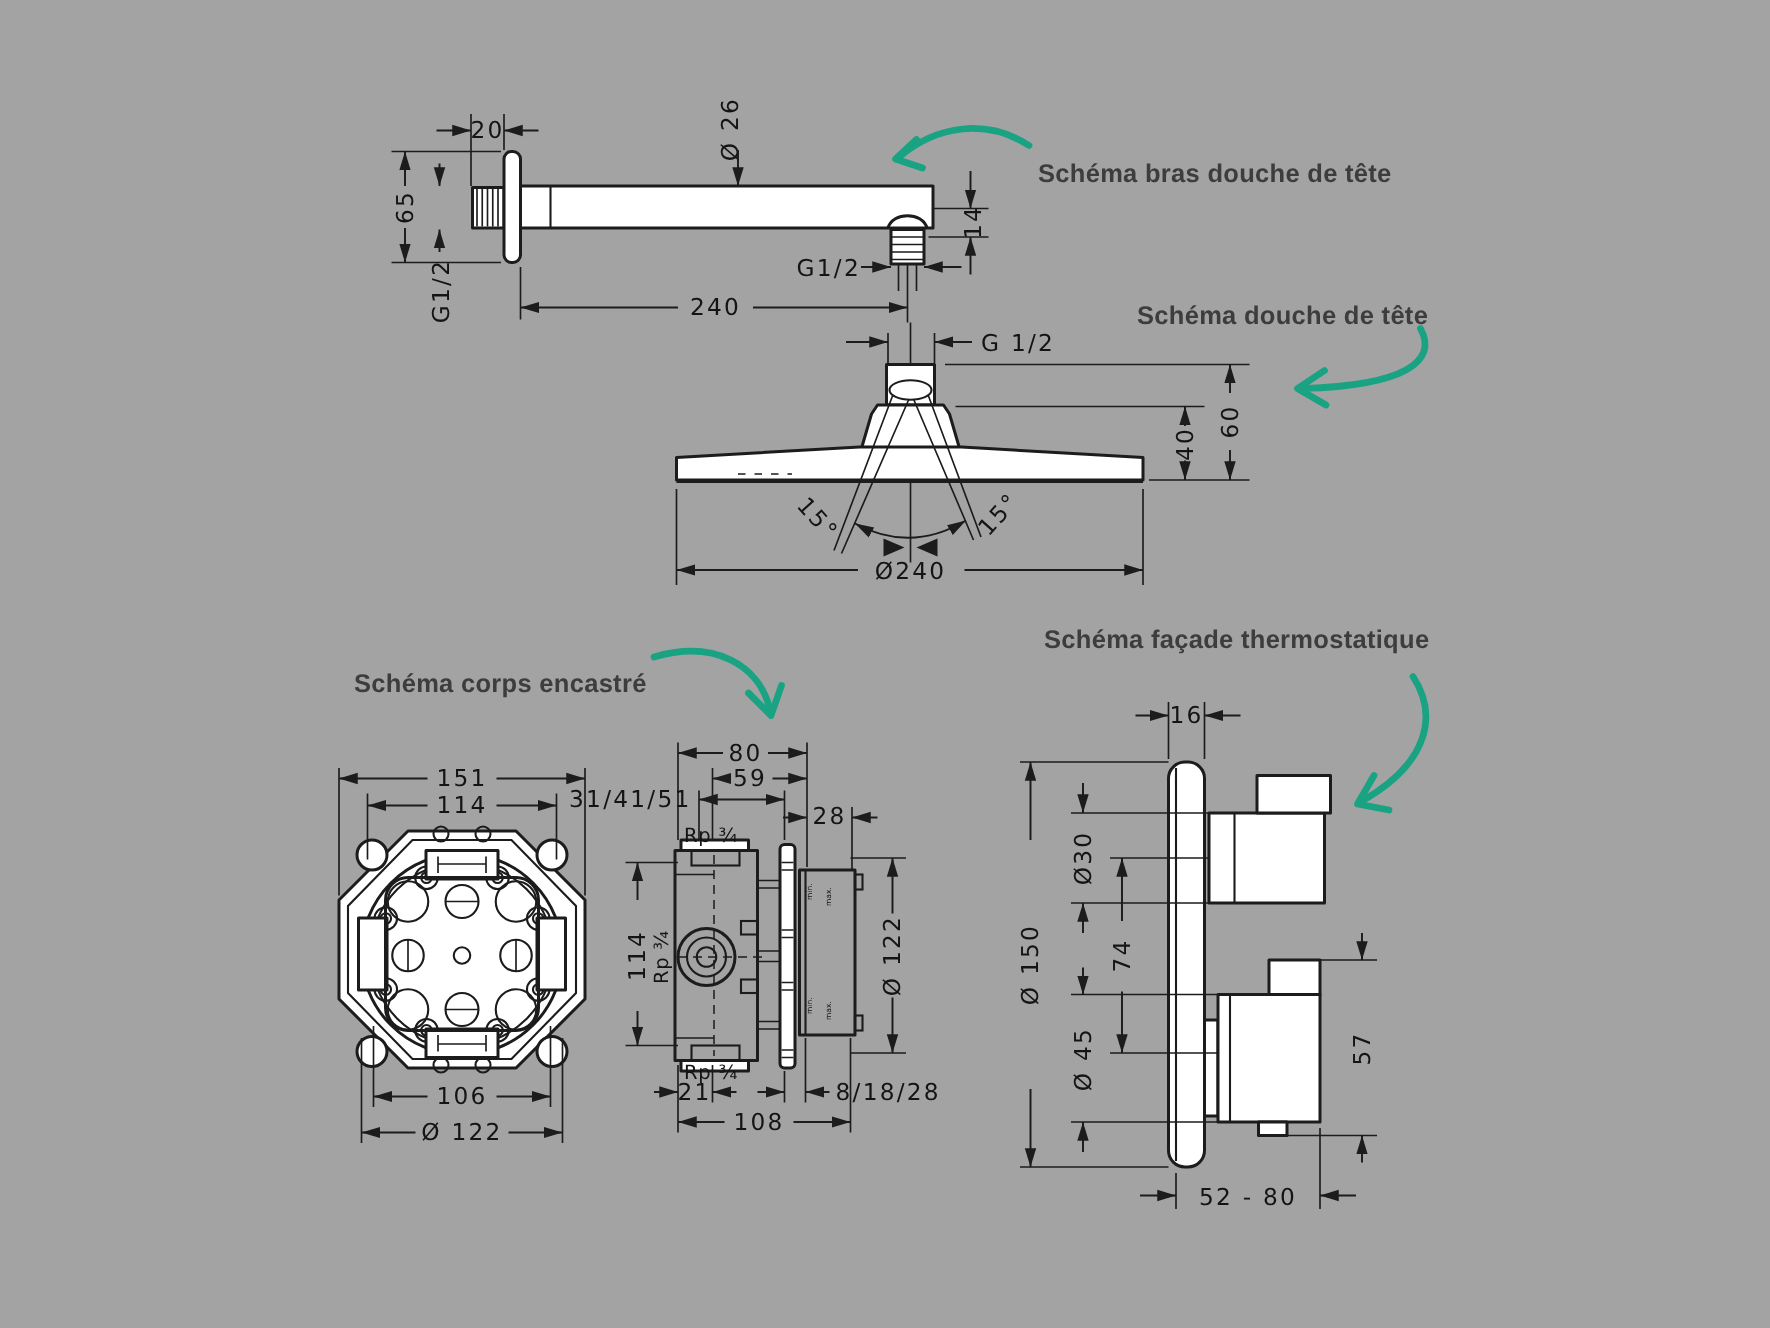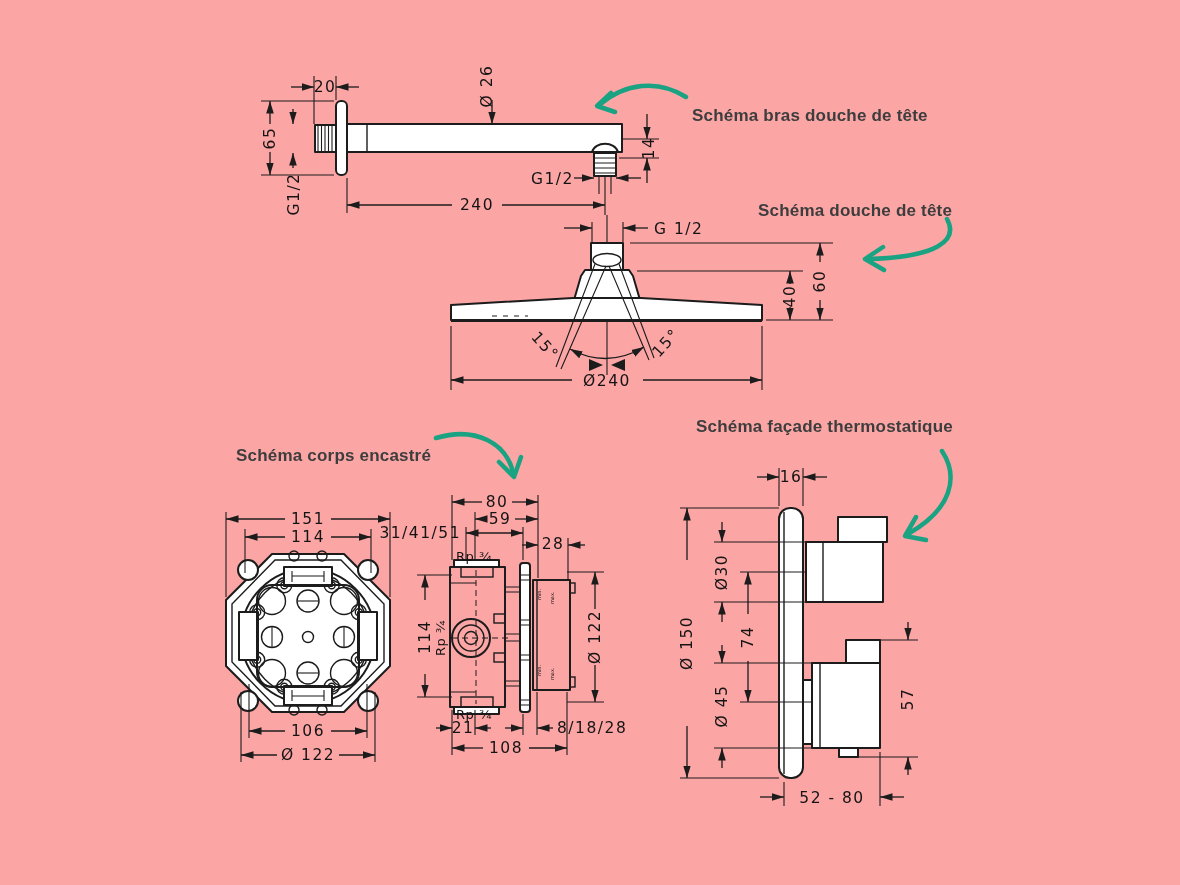--- a/index.html
+++ b/index.html
@@ -1,16 +1,16 @@
 <!DOCTYPE html>
 <html><head>
 <meta charset="utf-8">
 <style>
   html,body{margin:0;padding:0;background:#ffffff;}
-  .canvas{position:relative;width:1180px;height:885px;background:#fca5a5;overflow:hidden;
+  .canvas{position:relative;width:1180px;height:885px;background:#a3a3a3;overflow:hidden;
           font-family:"DejaVu Sans",sans-serif;}
   svg{display:block;}
   .ol  {fill:#ffffff;stroke:#1c1c1c;stroke-width:2;stroke-linejoin:round;}
   .oln {fill:none;stroke:#1c1c1c;stroke-width:2;stroke-linejoin:round;}
   .ol15{fill:none;stroke:#1c1c1c;stroke-width:1.4;}
   .thin{fill:none;stroke:#1c1c1c;stroke-width:1.1;}
   .dash{fill:none;stroke:#1c1c1c;stroke-width:1;stroke-dasharray:6 4;}
   .dim {fill:none;stroke:#1c1c1c;stroke-width:1.3;}
   text.d {font-family:"DejaVu Sans",sans-serif;font-size:15.5px;letter-spacing:1.5px;fill:#141414;}
   text.ds{font-family:"DejaVu Sans",sans-serif;font-size:13px;letter-spacing:0.5px;fill:#141414;}

